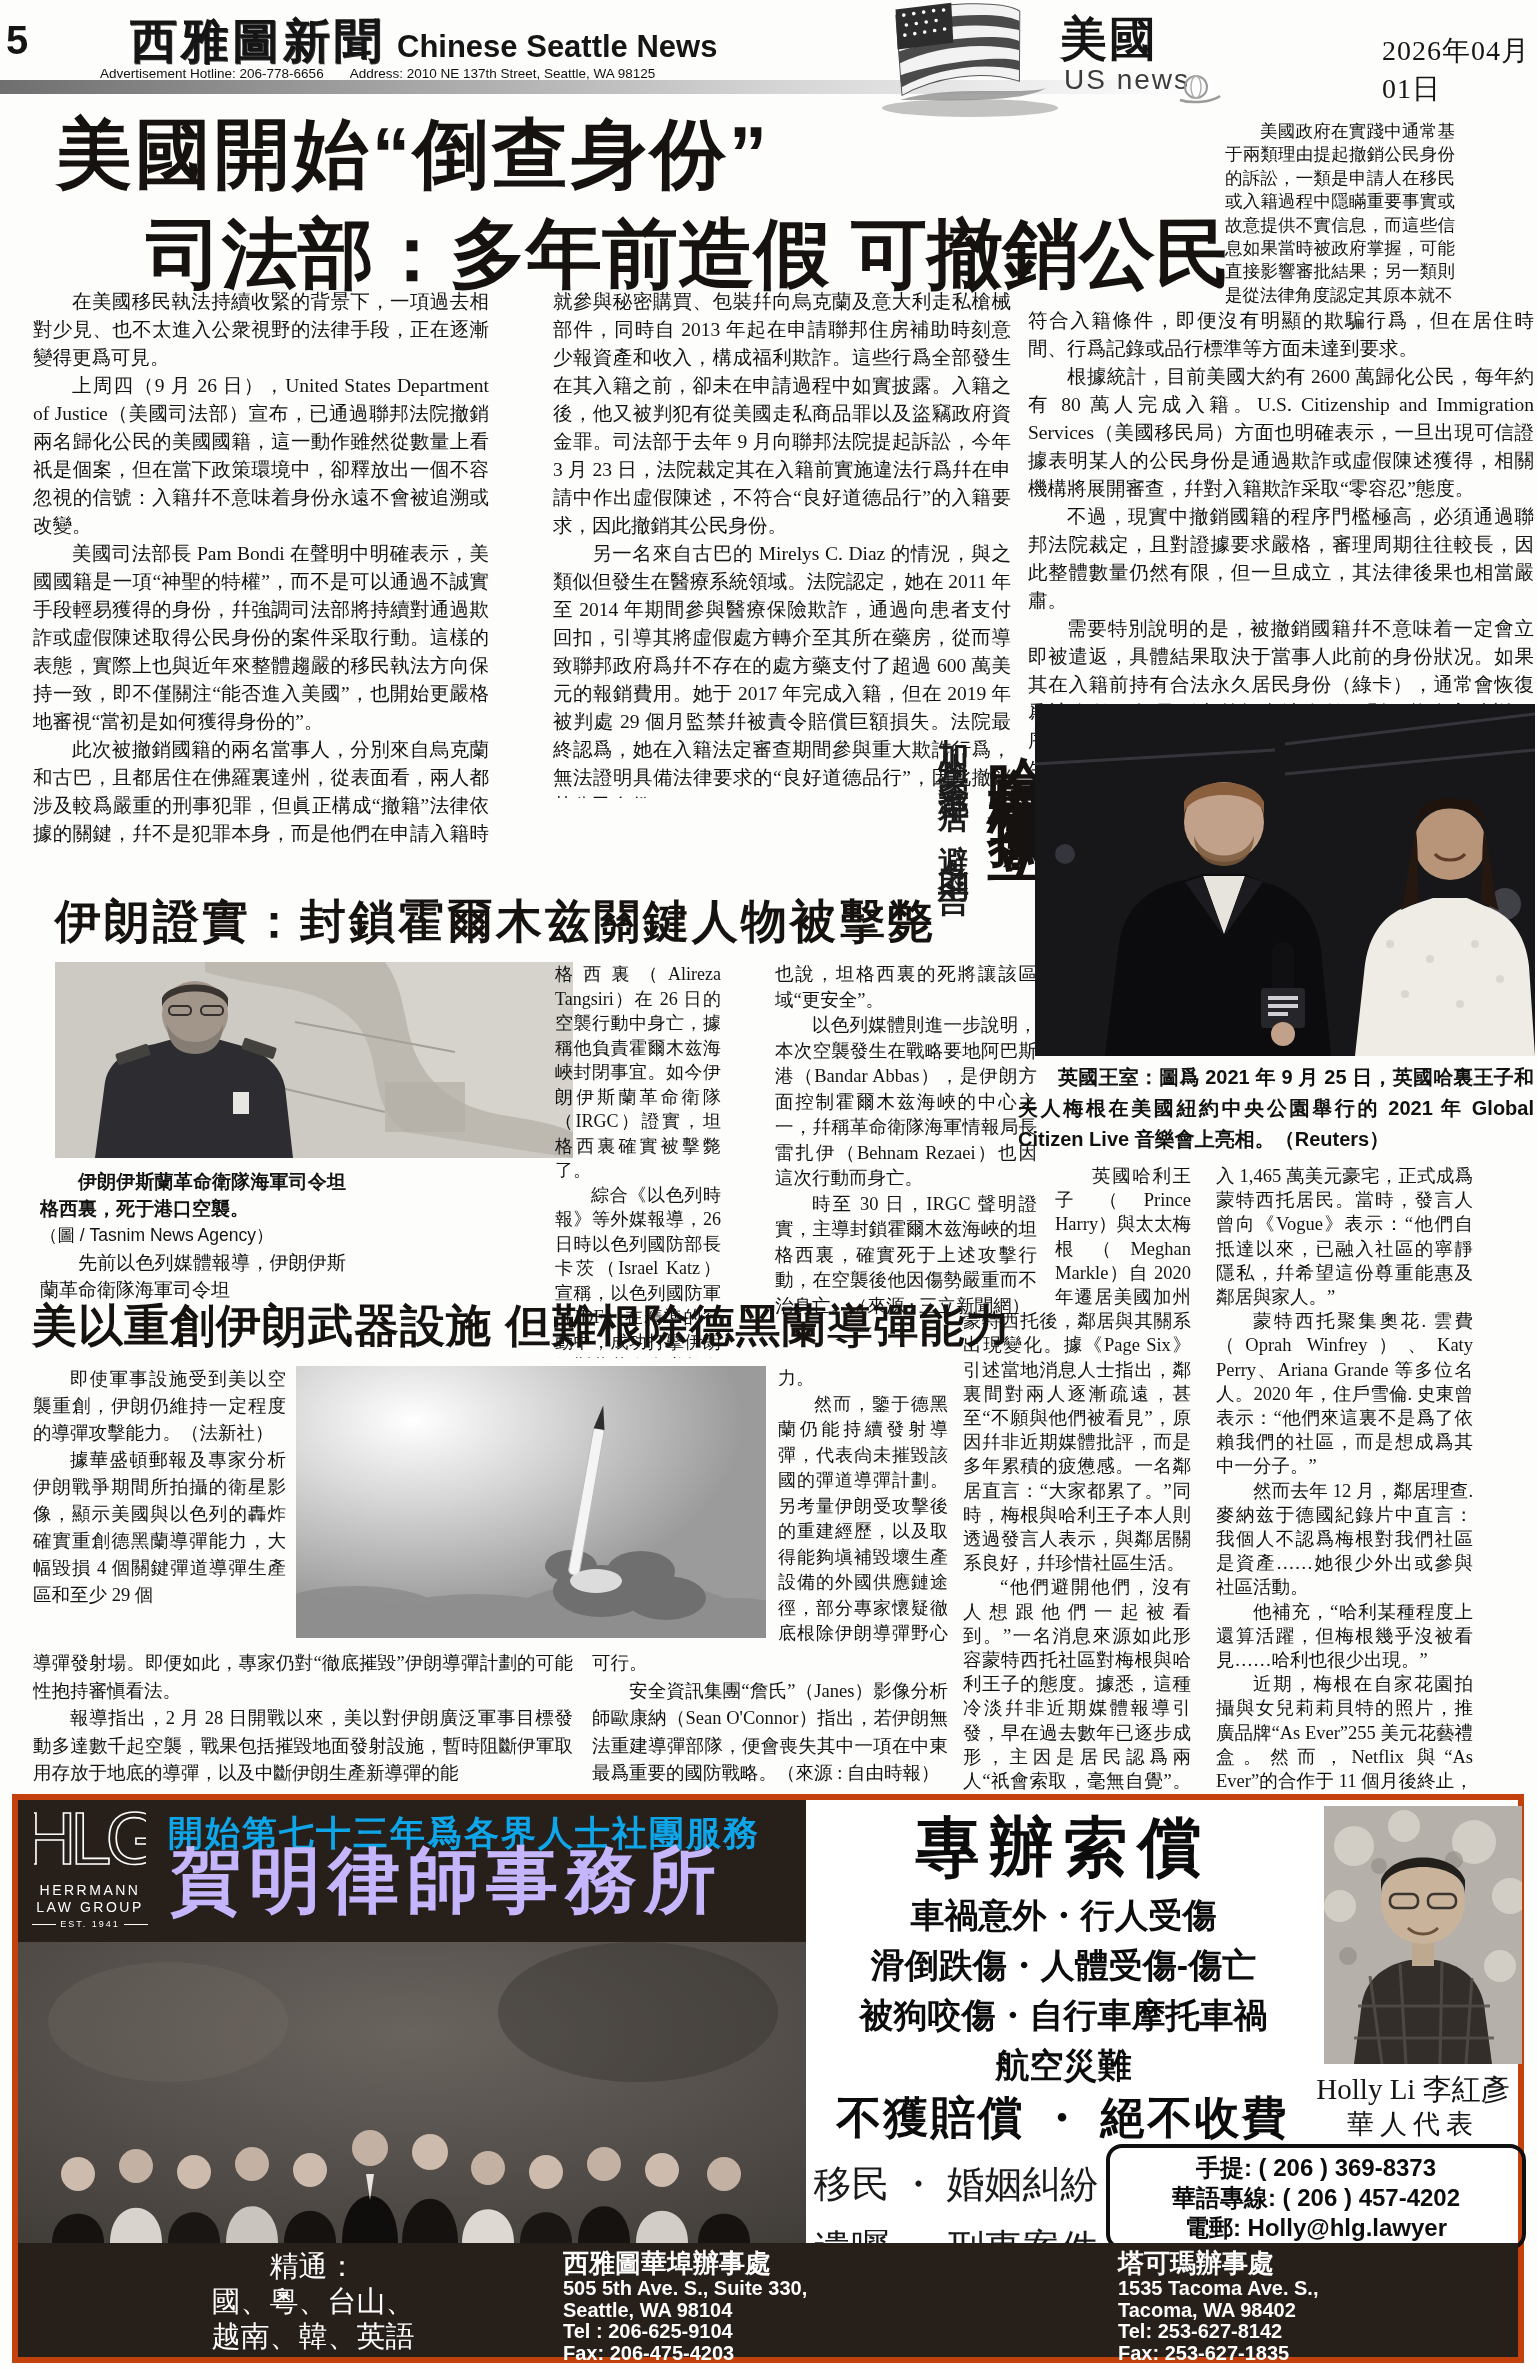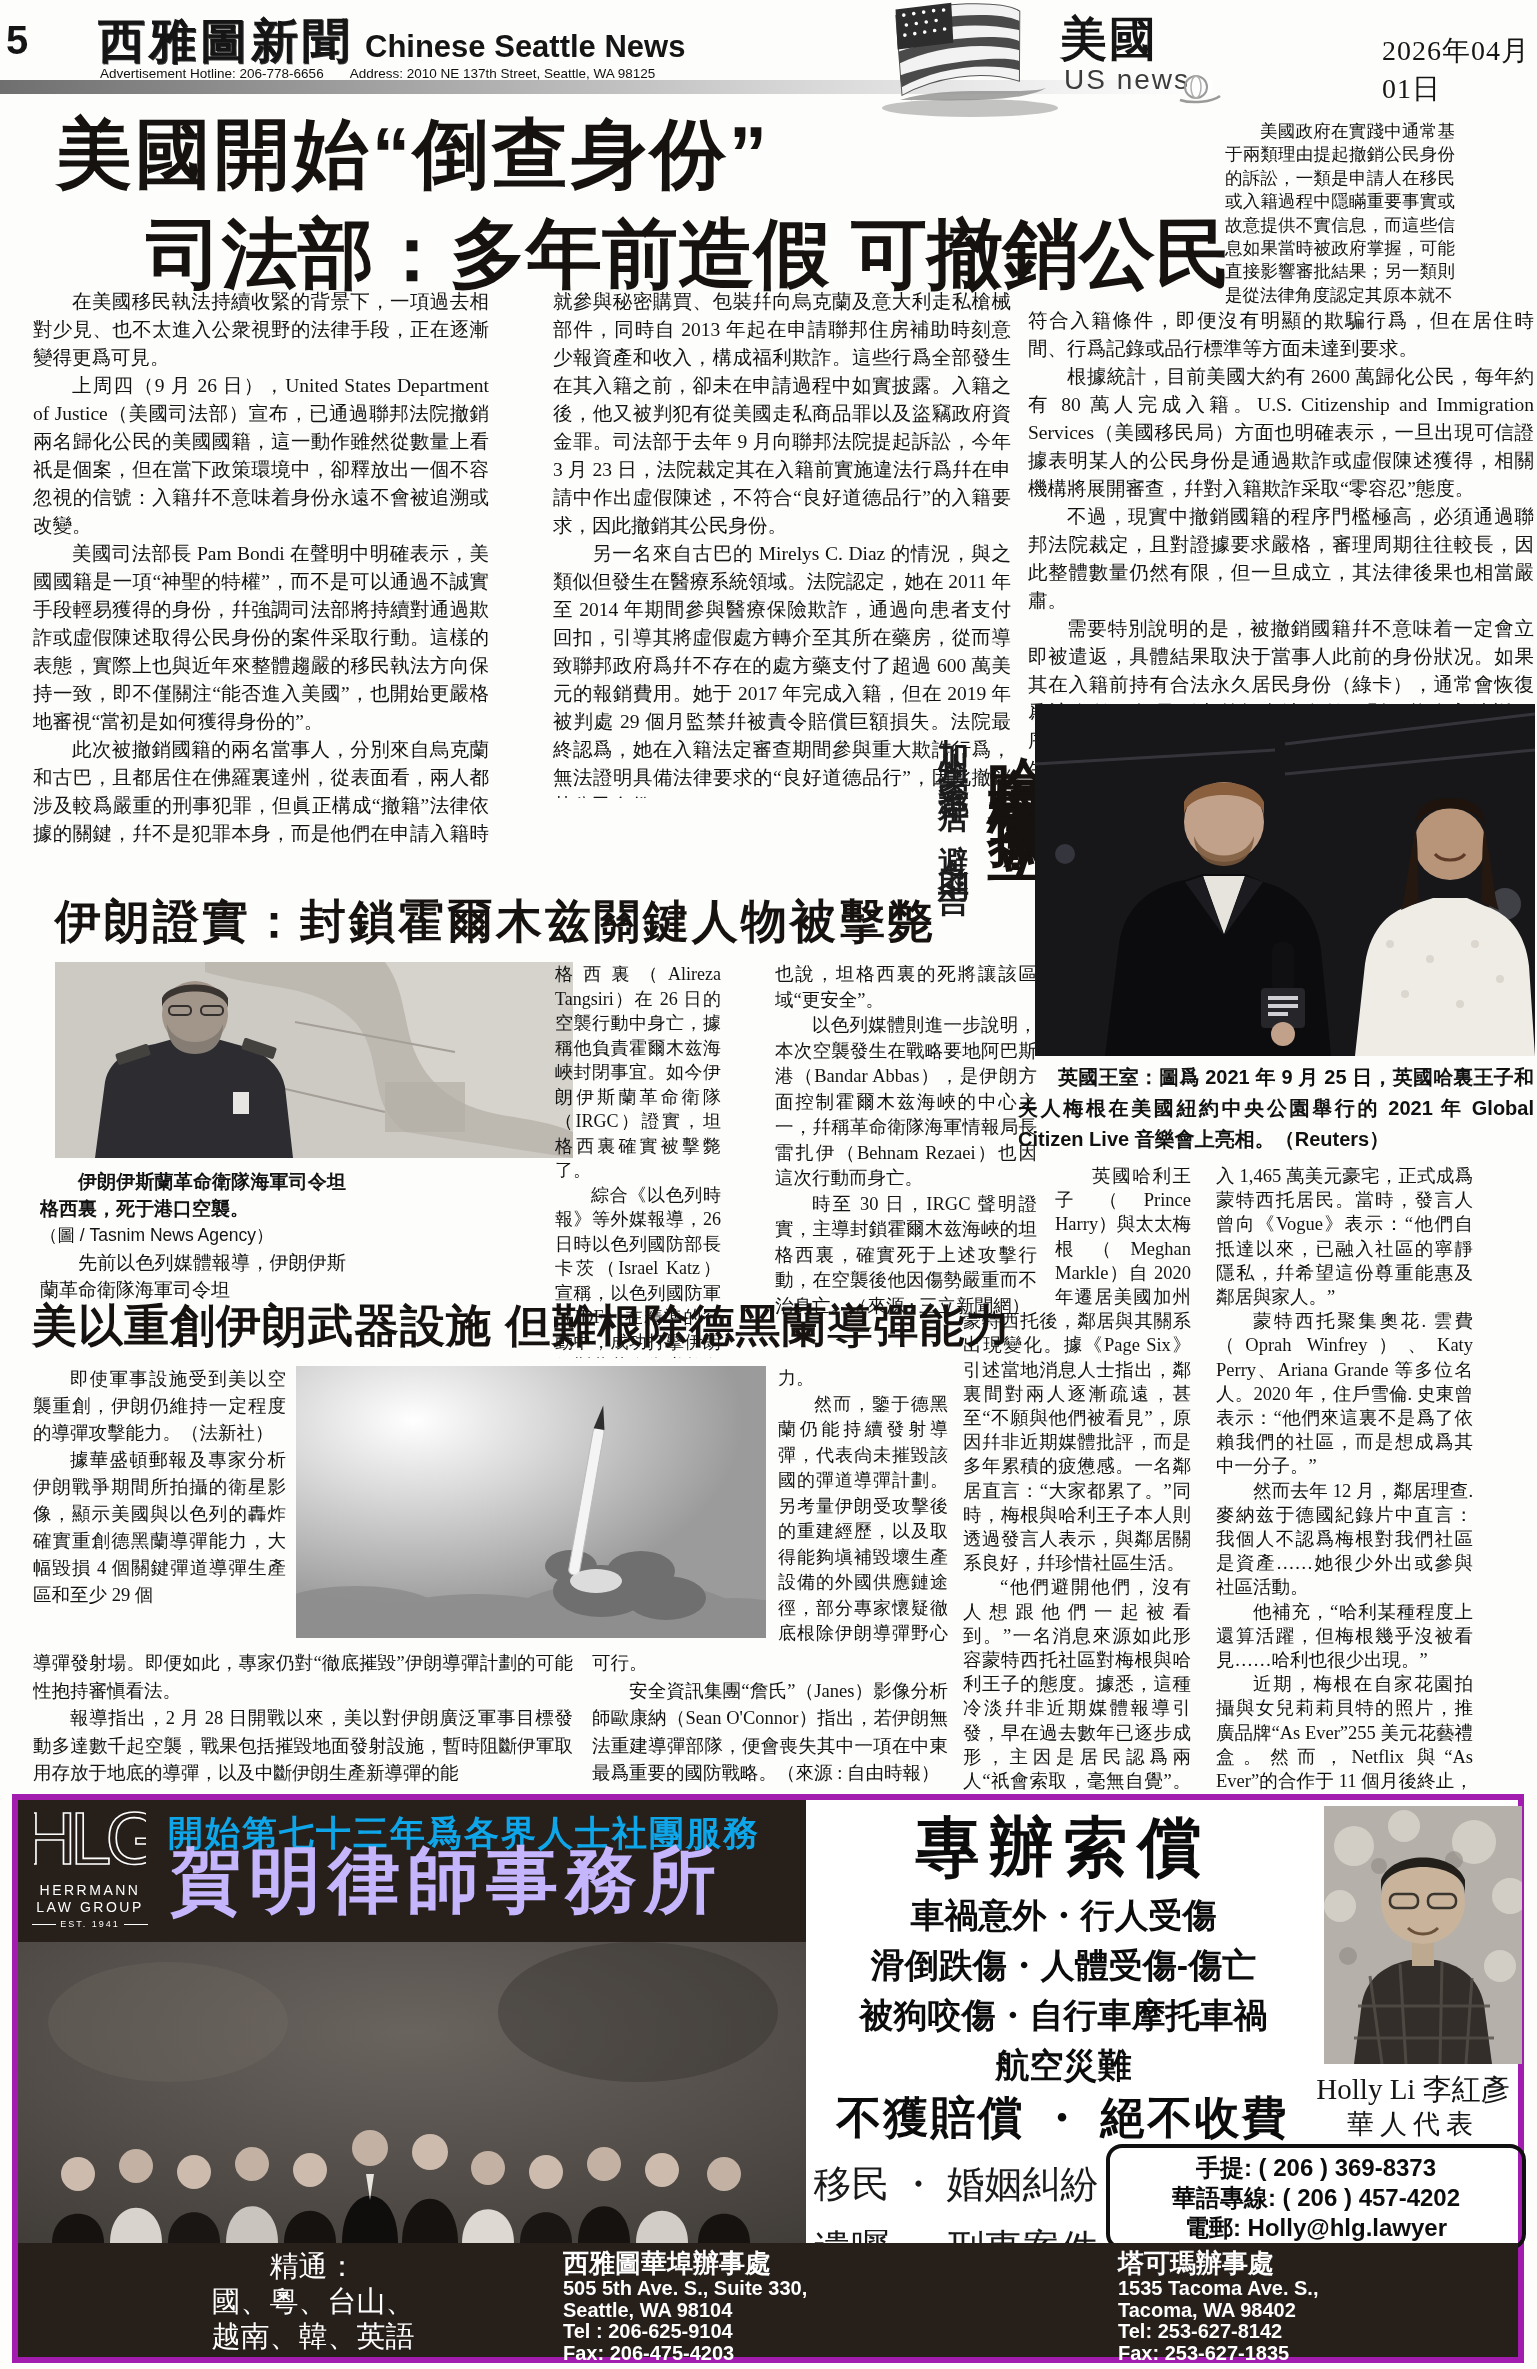--- a/index.html
+++ b/index.html
@@ -3,21 +3,21 @@
 <meta charset="utf-8">
 <style>
   html,body{margin:0;padding:0;background:#888;}
   #page{position:relative;width:1537px;height:2369px;background:#fdfdfb;overflow:hidden;
         color:#151515;font-family:"Liberation Serif","DejaVu Serif",serif;}
   .abs{position:absolute;}
   
   .pagenum{left:6px;top:18px;font:700 40px "Liberation Sans","DejaVu Sans",sans-serif;}
   .mast{left:98px;top:10px;white-space:nowrap;}
   .mast-zh{font-family:"Liberation Sans",sans-serif;font-size:47px;font-weight:900;letter-spacing:4px;
-           text-shadow:1px 1px 0 #333;}
+           text-shadow:1px 1px 0 #333;margin-left:32px;}
   .mast-en{font-family:"Liberation Sans",sans-serif;font-size:31px;font-weight:800;margin-left:12px;}
   .mast-sub{left:100px;top:66px;font-family:"Liberation Sans",sans-serif;font-size:13.5px;color:#101010;}
   .mast-sub span{margin-right:26px;}
   .gradbar{left:0;top:80px;width:1212px;height:14px;
            background:linear-gradient(90deg,#6f6f6f,#a8a8a8 35%,#d6d6d6 65%,#f4f4f4 90%,#fff);}
   .flagwrap{left:870px;top:0;width:195px;height:120px;}
   .cn-section{left:1060px;top:8px;font-size:47px;font-weight:700;letter-spacing:2px;}
   .us-news{left:1064px;top:64px;font-family:"Liberation Sans",sans-serif;font-size:28px;
            color:#3c3c3c;letter-spacing:2px;}
   .globe{left:1176px;top:72px;width:46px;height:36px;}
@@ -54,21 +54,21 @@
   .a4c1{left:963px;top:1164px;width:228px;height:628px;font-size:18.5px;line-height:24.2px;}
   .a4c2{left:1216px;top:1164px;width:257px;height:628px;font-size:18.5px;line-height:24.2px;}
   .a4spacer{float:left;width:92px;height:132px;}
   
   .photo{background:#c8c8c8;}
   .a2photo{left:55px;top:962px;width:518px;height:196px;}
   .a3photo{left:296px;top:1366px;width:470px;height:272px;}
   .a4photo{left:1035px;top:704px;width:500px;height:352px;}
   .photo svg{display:block;width:100%;height:100%;}
   
-  .ad{left:12px;top:1794px;width:1512px;height:569px;border:6px solid #a21caf;background:#fff;
+  .ad{left:12px;top:1794px;width:1512px;height:569px;border:6px solid #c2410c;background:#fff;
       box-sizing:border-box;}
   .ad .abs{position:absolute;}
   .ad-dark{left:0;top:0;width:788px;height:142px;background:#261f1a;}
   .hlg{left:14px;top:2px;width:116px;color:#fff;text-align:center;
        font-family:"Liberation Sans",sans-serif;}
   .hlg-n{font-size:14px;letter-spacing:2.5px;line-height:17px;font-weight:400;}
   .hlg-est{display:flex;align-items:center;gap:4px;font-size:9px;letter-spacing:2px;margin-top:3px;}
   .hlg-est::before,.hlg-est::after{content:"";flex:1;border-top:1px solid #fff;}
   .ad-tagline{left:150px;top:10px;font-size:35px;font-weight:700;color:#0ea5e9;letter-spacing:2px;
               font-family:"Liberation Serif",serif;white-space:nowrap;}

